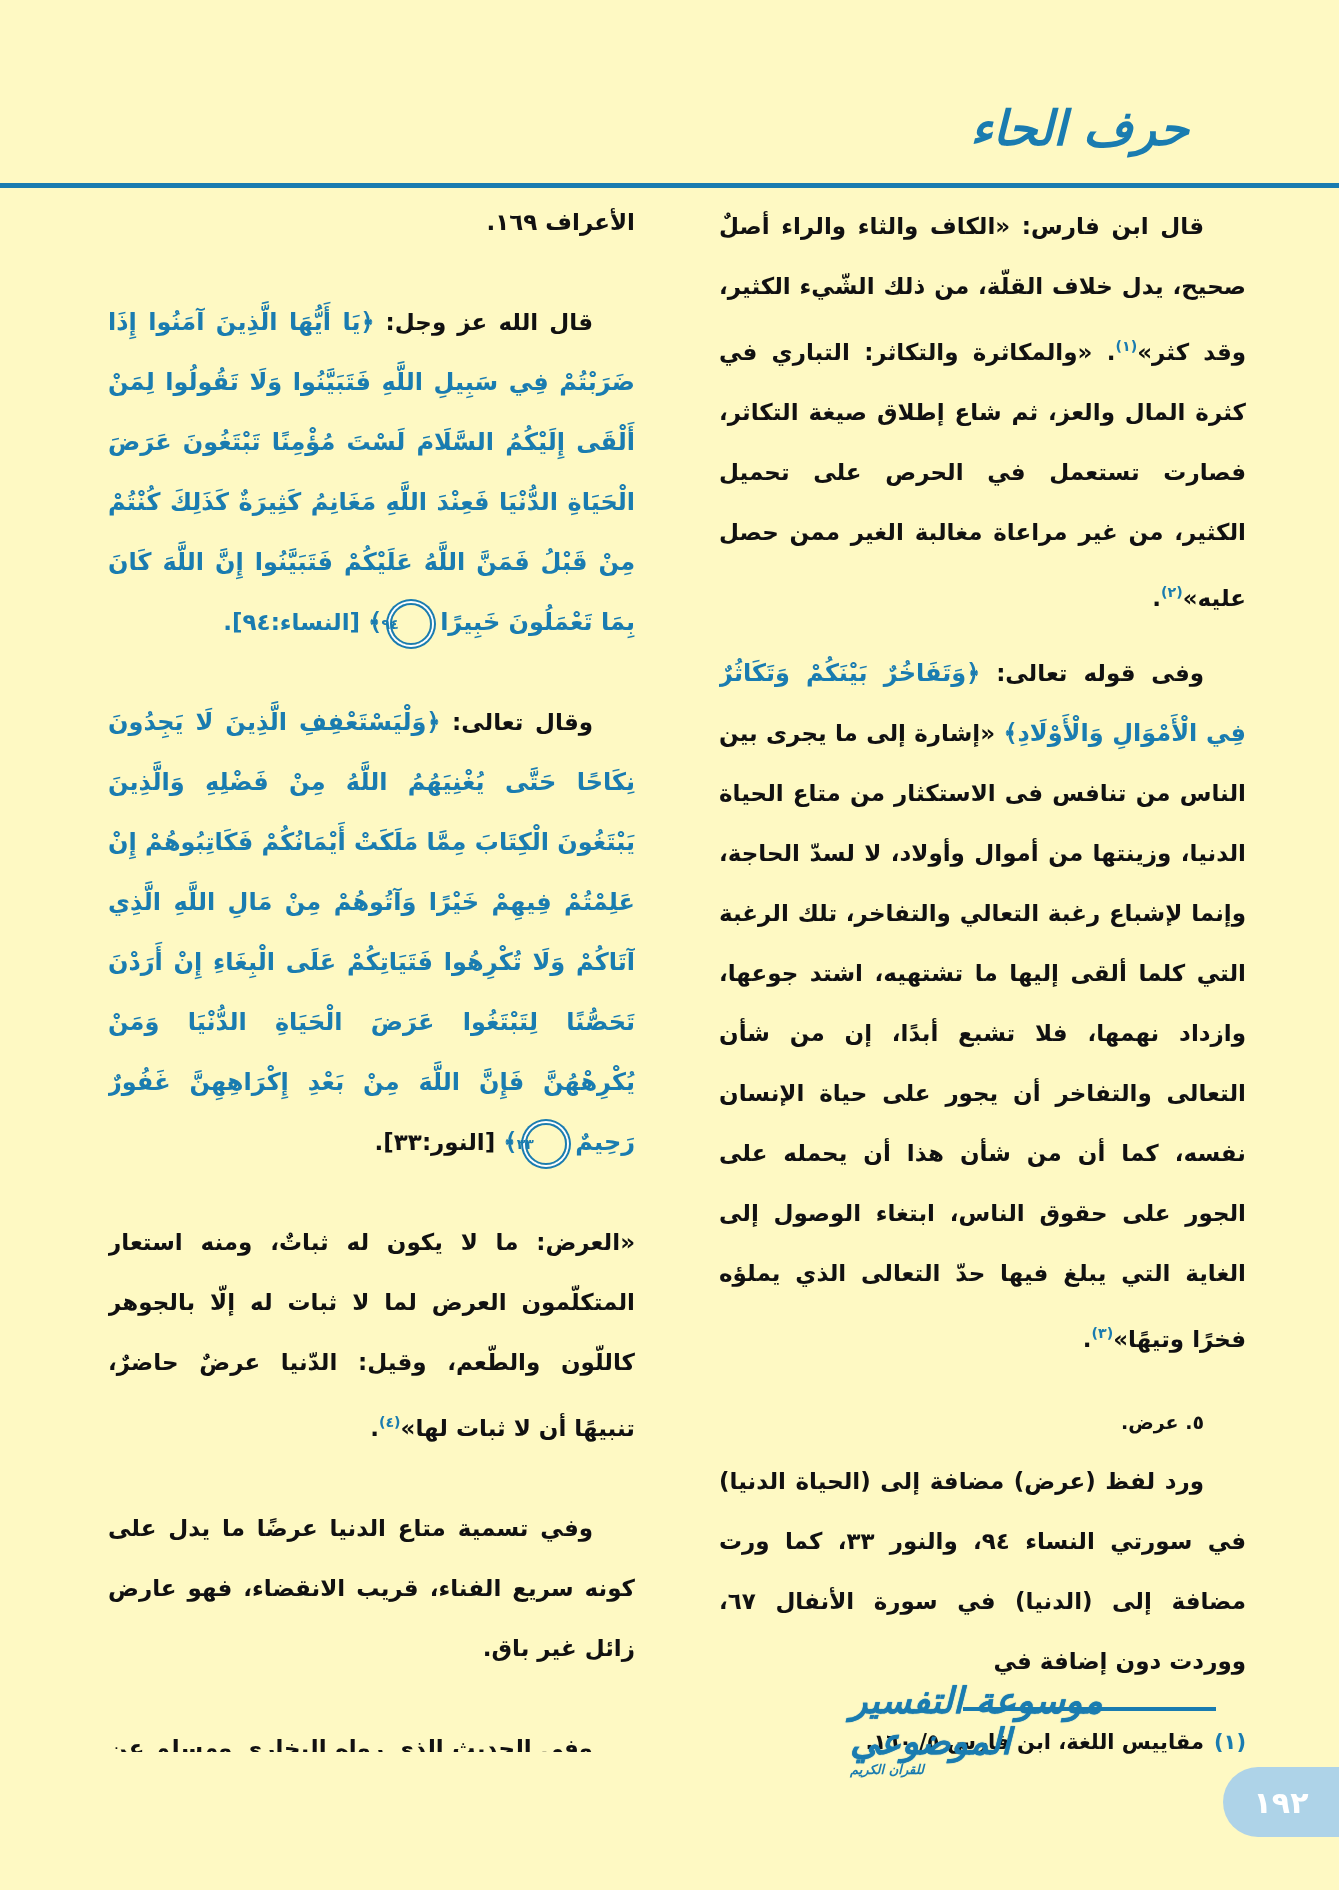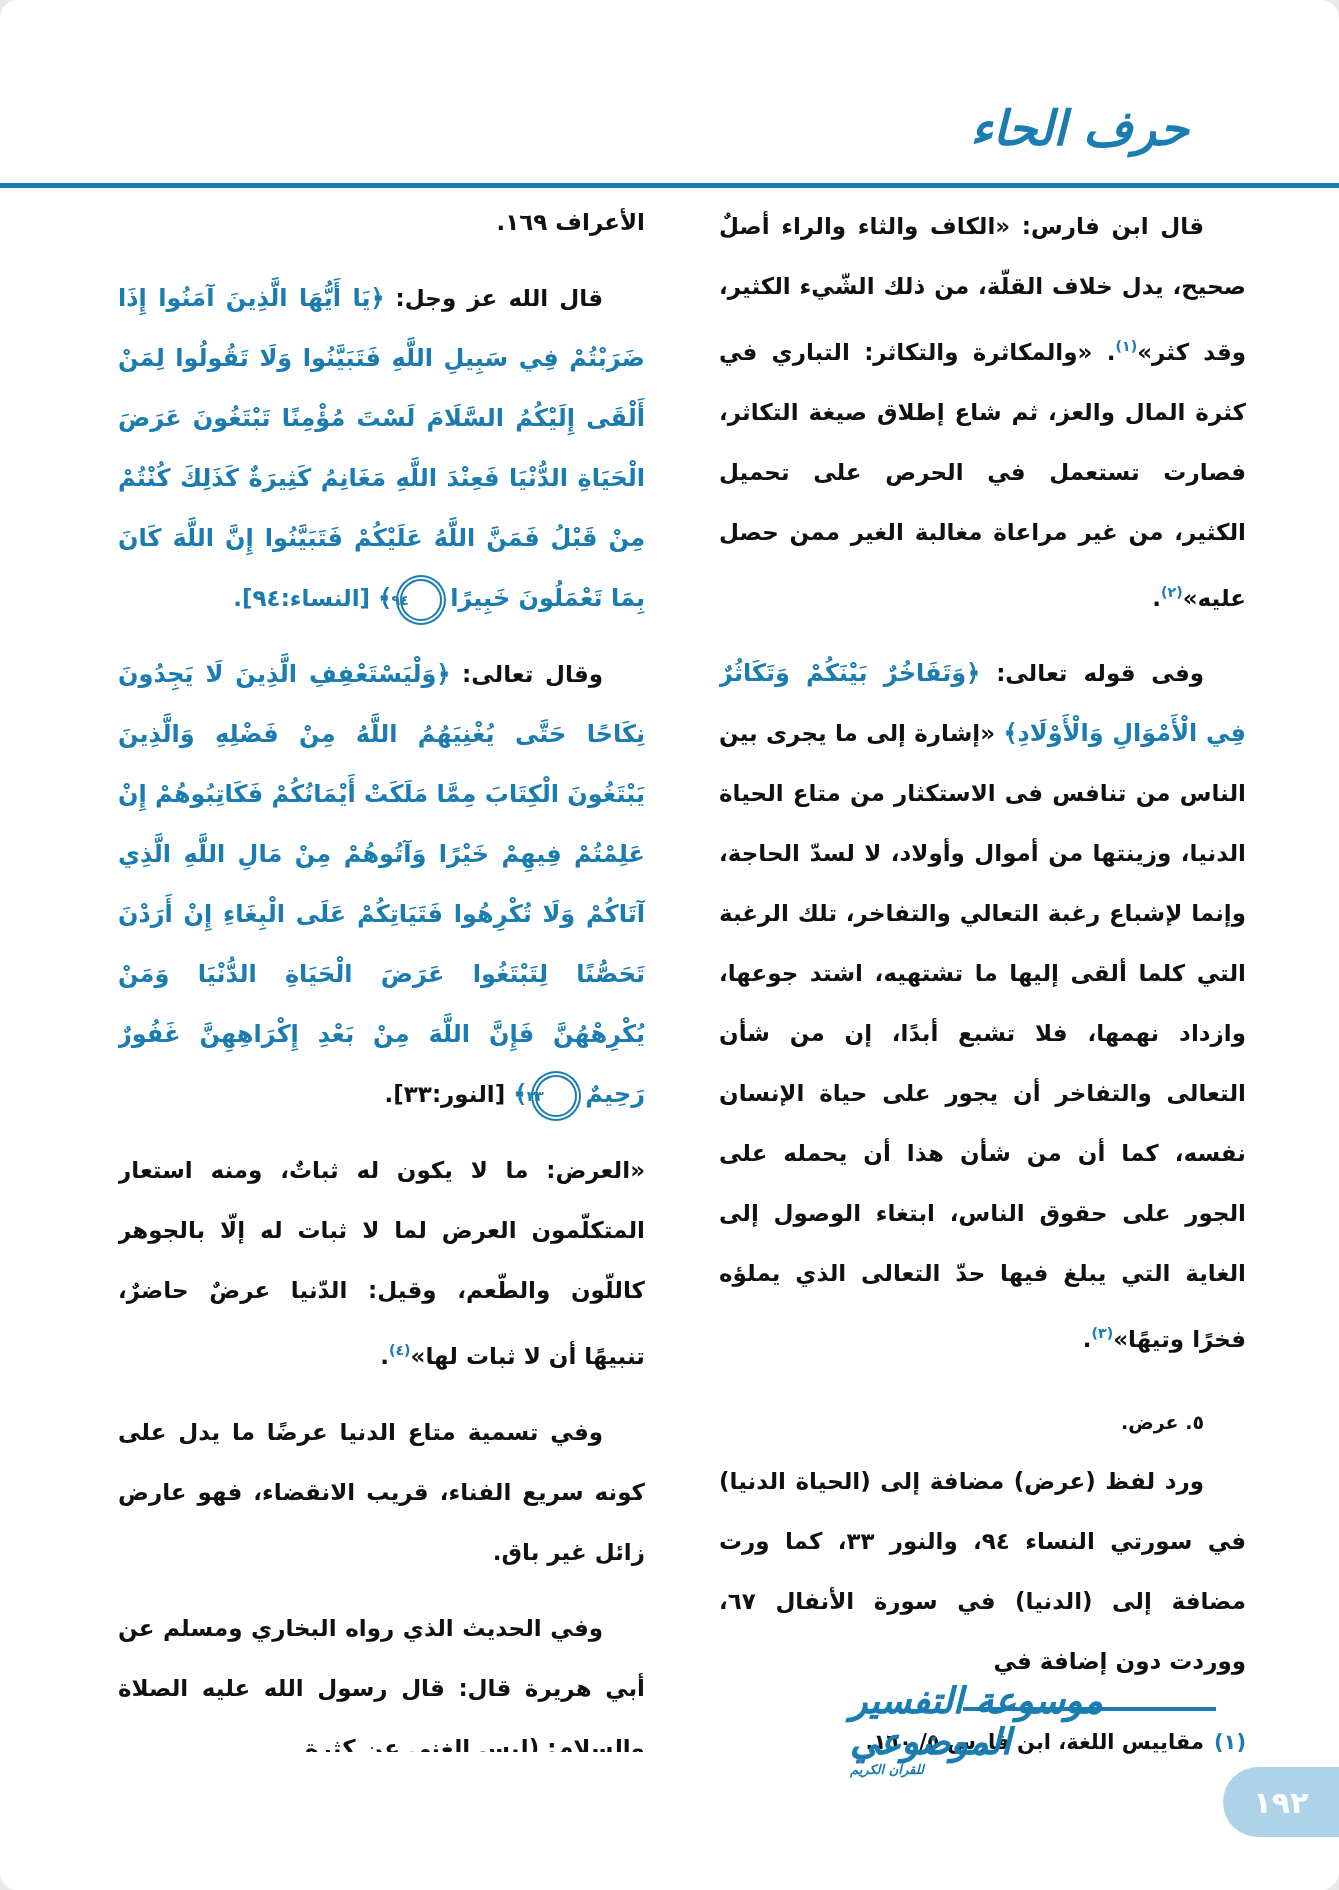--- a/index.html
+++ b/index.html
@@ -6,46 +6,45 @@
     --accent:#1a7cb0;
     --tab-bg:#aed3e8;
     --tab-text:#ffffff;
     --ink:#111111;
   }
   html,body{margin:0;padding:0;}
   body{background:#e8e8e8;}
   .page{
     position:relative;
     width:1339px;height:1890px;
-    background:#ffffff;
+    background:#fef9c3;
     overflow:hidden;
     direction:rtl;
     font-family:"DejaVu Sans", sans-serif;
     color:var(--ink);
-    border-radius:18px;
   }
   
   .section-title{
     position:absolute;top:100px;right:150px;
     font-size:48px;font-weight:bold;font-style:italic;
     color:var(--accent);
     letter-spacing:-1px;
   }
   .header-rule{
     position:absolute;top:183px;left:0;
     width:100%;height:5px;background:var(--accent);
   }
   
   .col{
     position:absolute;width:527px;height:1560px;
     display:flex;flex-direction:column;
     overflow:hidden;
   }
   .col-right{left:719px;top:196px;}
-  .col-left{left:118px;top:192px;}
+  .col-left{left:108px;top:192px;gap:24px;}
   .body-p{
     margin:0 0 16px 0;
     font-size:23px;font-weight:700;
     line-height:60px;
     text-align:justify;
   }
   .indent{text-indent:42px;}
   .quran{
     color:var(--accent);
     font-size:24px;font-weight:700;

